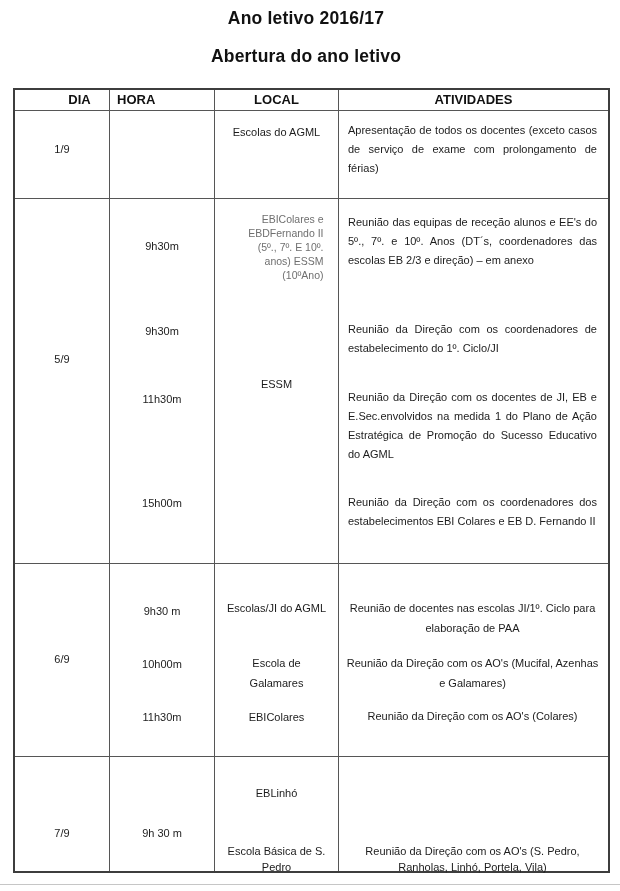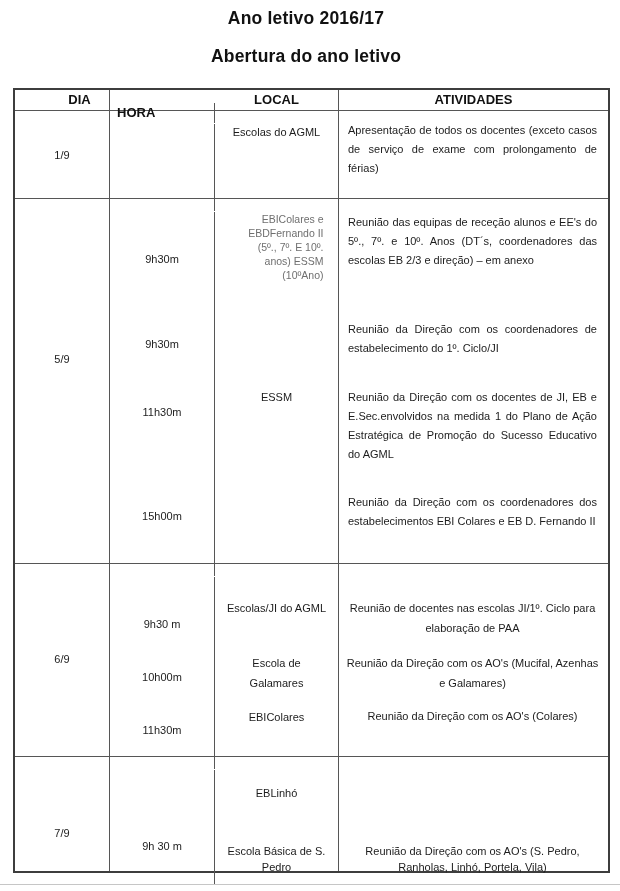--- a/index.html
+++ b/index.html
@@ -22,21 +22,21 @@
   .trow{position:relative;border-bottom:1px solid #565656;}
   .trow:last-child{border-bottom:none;}
   .thead{height:20px;}
   .r1{height:87px;}
   .r2{height:364px;}
   .r3{height:192px;}
   .r4{height:114px;}
 
   .cell{position:absolute;top:0;height:100%;box-sizing:border-box;}
   .c-dia {left:0;   width:95px; border-right:1px solid #565656;padding-left:35px;}
-  .c-hora{left:95px; width:105px;border-right:1px solid #565656;margin-top:13px;}
+  .c-hora{left:95px; width:105px;border-right:1px solid #565656;}
   .c-local{left:200px;width:124px;border-right:1px solid #565656;}
   .c-ativ{left:324px;width:269px;}
 
   .hcell{font-weight:bold;font-size:13px;line-height:20px;text-align:center;color:#111;}
   .hcell.h-hora{text-align:left;padding-left:7px;}
 
   .t{position:absolute;left:0;right:0;font-size:11px;line-height:19px;text-align:center;}
   .local-block{left:50%;transform:translateX(-50%);width:100px;}
   .local-wide{width:110px;}
   .local-small{
@@ -63,21 +63,21 @@
 
   <div class="trow thead">
     <div class="cell c-dia hcell">DIA</div>
     <div class="cell c-hora hcell h-hora">HORA</div>
     <div class="cell c-local hcell">LOCAL</div>
     <div class="cell c-ativ hcell">ATIVIDADES</div>
   </div>
 
   <div class="trow r1">
     <div class="cell c-dia">
-      <div class="t" style="top:35px">1/9</div>
+      <div class="t" style="top:29px">1/9</div>
     </div>
     <div class="cell c-hora"></div>
     <div class="cell c-local">
       <div class="t local-block" style="top:12px">Escolas do AGML</div>
     </div>
     <div class="cell c-ativ">
       <div class="t ativ" style="top:10px">Apresentação de todos os docentes (exceto casos de serviço de exame com prolongamento de férias)</div>
     </div>
   </div>
 
@@ -86,21 +86,21 @@
       <div class="t" style="top:151px">5/9</div>
     </div>
     <div class="cell c-hora">
       <div class="t" style="top:38px">9h30m</div>
       <div class="t" style="top:123px">9h30m</div>
       <div class="t" style="top:191px">11h30m</div>
       <div class="t" style="top:295px">15h00m</div>
     </div>
     <div class="cell c-local">
       <div class="t local-small" style="top:13px">EBIColares e EBDFernando II (5º., 7º. E 10º. anos) ESSM (10ºAno)</div>
-      <div class="t" style="top:189px">ESSM</div>
+      <div class="t" style="top:176px">ESSM</div>
     </div>
     <div class="cell c-ativ">
       <div class="t ativ" style="top:14px">Reunião das equipas de receção alunos e EE's do 5º., 7º. e 10º. Anos (DT´s, coordenadores das escolas EB 2/3 e direção) – em anexo</div>
       <div class="t ativ" style="top:121px">Reunião da Direção com os coordenadores de estabelecimento do 1º. Ciclo/JI</div>
       <div class="t ativ" style="top:189px">Reunião da Direção com os docentes de JI, EB e E.Sec.envolvidos na medida 1 do Plano de Ação Estratégica de Promoção do Sucesso Educativo do AGML</div>
       <div class="t ativ" style="top:294px">Reunião da Direção com os coordenadores dos estabelecimentos EBI Colares e EB D. Fernando II</div>
     </div>
   </div>
 
   <div class="trow r3">

